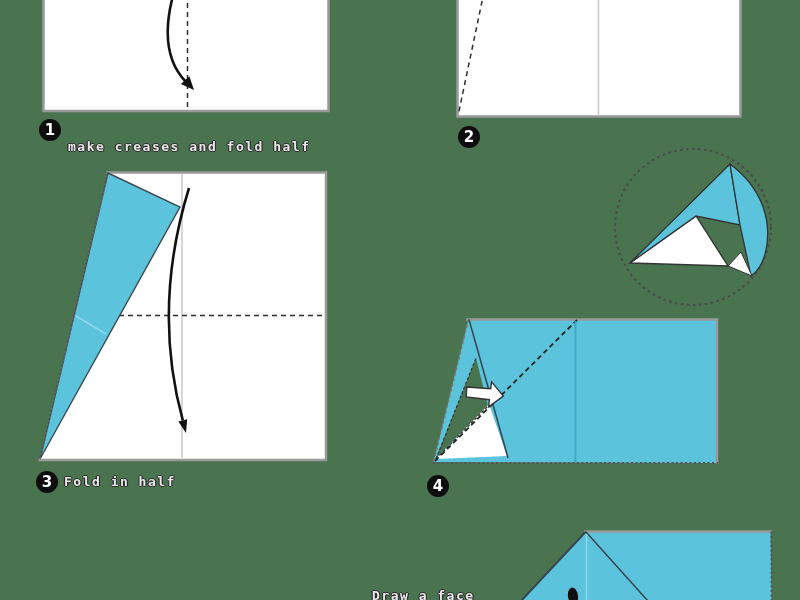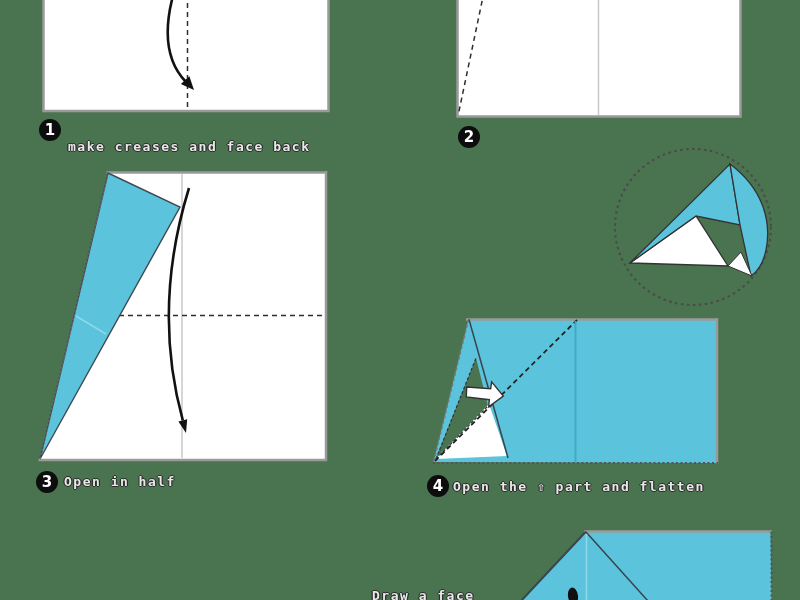--- a/index.html
+++ b/index.html
@@ -89,24 +89,23 @@
       <line x1="584" y1="531.5" x2="772" y2="531.5" stroke="#9a9a9a" stroke-width="2.5"></line>
       <line x1="521" y1="601" x2="586" y2="531.5" stroke="#36454e" stroke-width="2"></line>
       <line x1="586" y1="532" x2="648" y2="601" stroke="#36454e" stroke-width="1.5"></line>
       <line x1="586.5" y1="534" x2="586.5" y2="601" stroke="#8ed8ea" stroke-width="1.5"></line>
       <line x1="771.5" y1="531.5" x2="771.5" y2="601" stroke="#555" stroke-width="2" stroke-dasharray="2 2.5"></line>
       <ellipse cx="573" cy="596" rx="5" ry="8.5" fill="#101010" transform="rotate(-8 573 596)"></ellipse>
     </g>
   </svg>
 
   <div class="badge" style="left:39px;top:119px">1</div>
-  <div class="cap" style="left:68px;top:139px">make creases and face back</div>
+  <div class="cap" style="left:68px;top:139px">make creases and fold half</div>
 
   <div class="badge" style="left:458px;top:126px">2</div>
 
   <div class="badge" style="left:36px;top:471px">3</div>
-  <div class="cap" style="left:64px;top:474px">Open in half</div>
+  <div class="cap" style="left:64px;top:474px">Fold in half</div>
 
   <div class="badge" style="left:427px;top:475px">4</div>
-  <div class="cap" style="left:453px;top:479px">Open the ⇧ part and flatten</div>
 
   <div class="cap" style="left:372px;top:588px">Draw a face</div>
 </div>
 
 </body></html>

